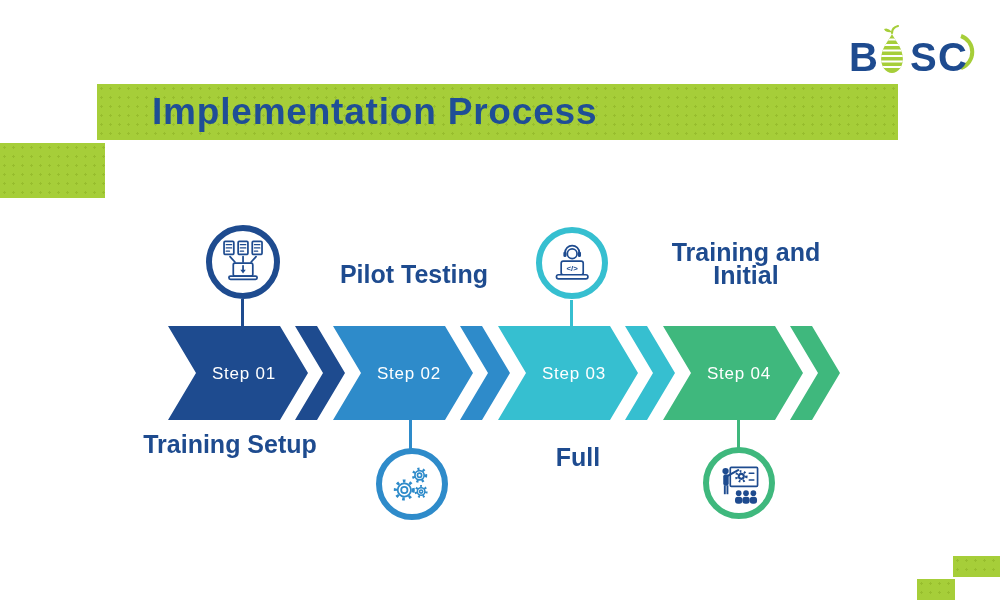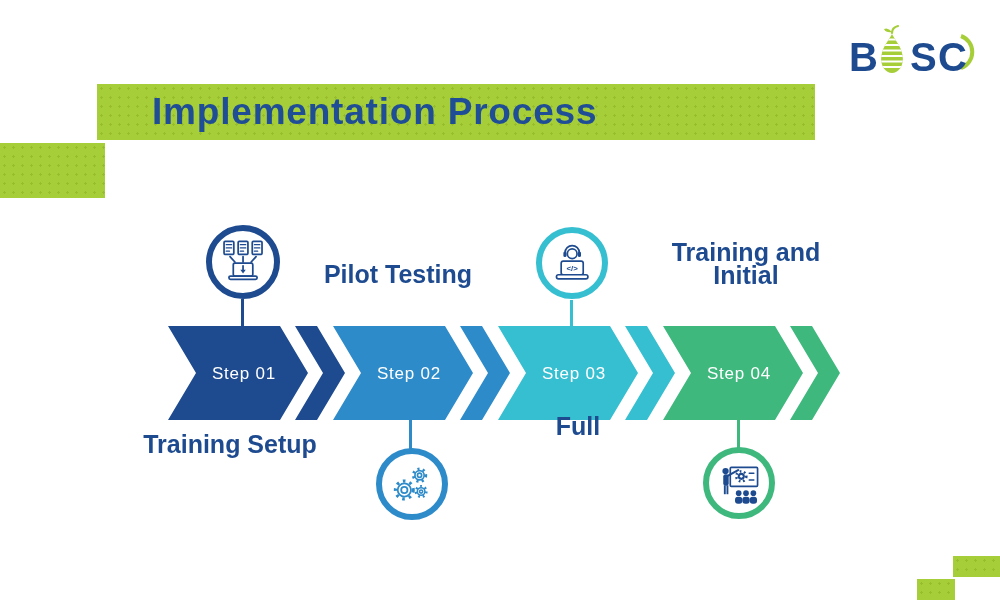--- a/index.html
+++ b/index.html
@@ -7,21 +7,21 @@
   .canvas {
     position:relative; width:1000px; height:600px; background:#ffffff;
     overflow:hidden; margin:0 auto;
   }
   
   .lime {
     background-color:#a6ce39;
     background-image: radial-gradient(#97bd2d 1px, rgba(0,0,0,0) 1.3px);
     background-size: 9px 9px;
   }
-  .title-band { position:absolute; left:97px; top:84px; width:718px; height:56px; display:flex; align-items:center; }
+  .title-band { position:absolute; left:97px; top:84px; width:801px; height:56px; display:flex; align-items:center; }
   .page-title { color:#1f4e96; font-size:37px; font-weight:bold; letter-spacing:0.8px; padding-left:55px; }
   .block-left { position:absolute; left:0; top:143px; width:105px; height:55px; }
   .block-br1 { position:absolute; left:953px; top:556px; width:47px; height:21px; }
   .block-br2 { position:absolute; left:917px; top:579px; width:38px; height:21px; }
   
   .logo { position:absolute; left:848px; top:24px; width:140px; height:55px; }
   
   .arrows { position:absolute; left:168px; top:326px; width:690px; height:94px; }
   .step-text { font-family:"Liberation Sans", sans-serif; font-size:17px; letter-spacing:0.8px; fill:#ffffff; }
   
@@ -32,22 +32,22 @@
   .c3 { left:536px; top:227px; width:72px; height:72px; }
   .c4 { left:703px; top:447px; width:72px; height:72px; }
   .connector { position:absolute; width:3px; }
   .l1 { left:241px; top:299px; height:27px; }
   .l2 { left:409px; top:420px; height:29px; }
   .l3 { left:570px; top:300px; height:27px; }
   .l4 { left:737px; top:420px; height:28px; }
   
   .step-label { position:absolute; width:200px; text-align:center; color:#1e4b8f; font-size:25px; font-weight:600; line-height:23px; }
   .lab1 { left:130px; top:433px; }
-  .lab2 { left:298px; top:263px; }
-  .lab3 { left:478px; top:415px; }
+  .lab2 { left:314px; top:263px; }
+  .lab3 { left:478px; top:446px; }
   .lab4 { left:646px; top:241px; }
 </style>
 </head>
 <body>
 
 <div class="canvas">
 
   <div class="title-band lime">
     <h1 class="page-title">Implementation Process</h1>
   </div>

